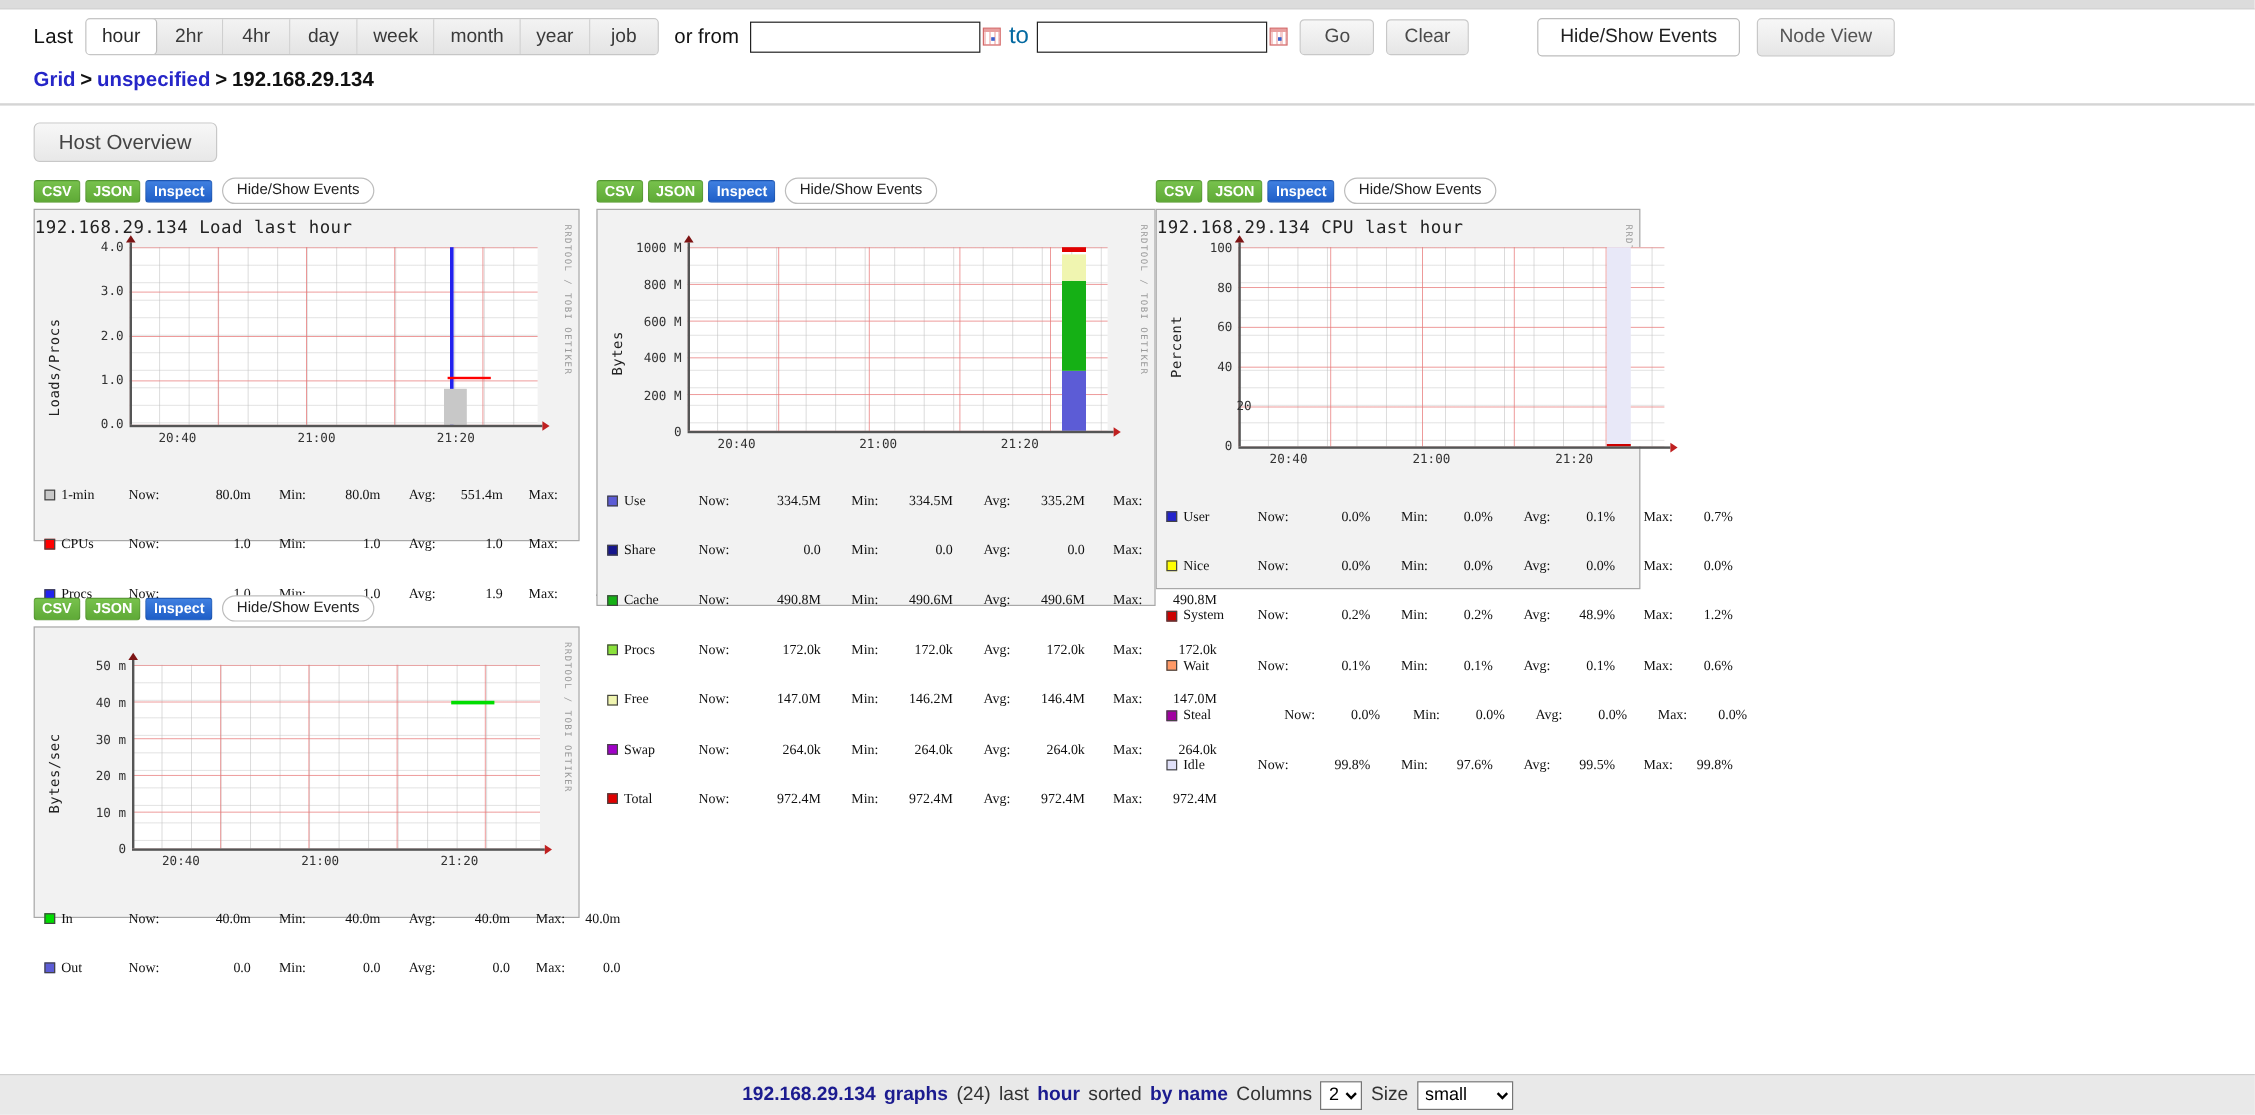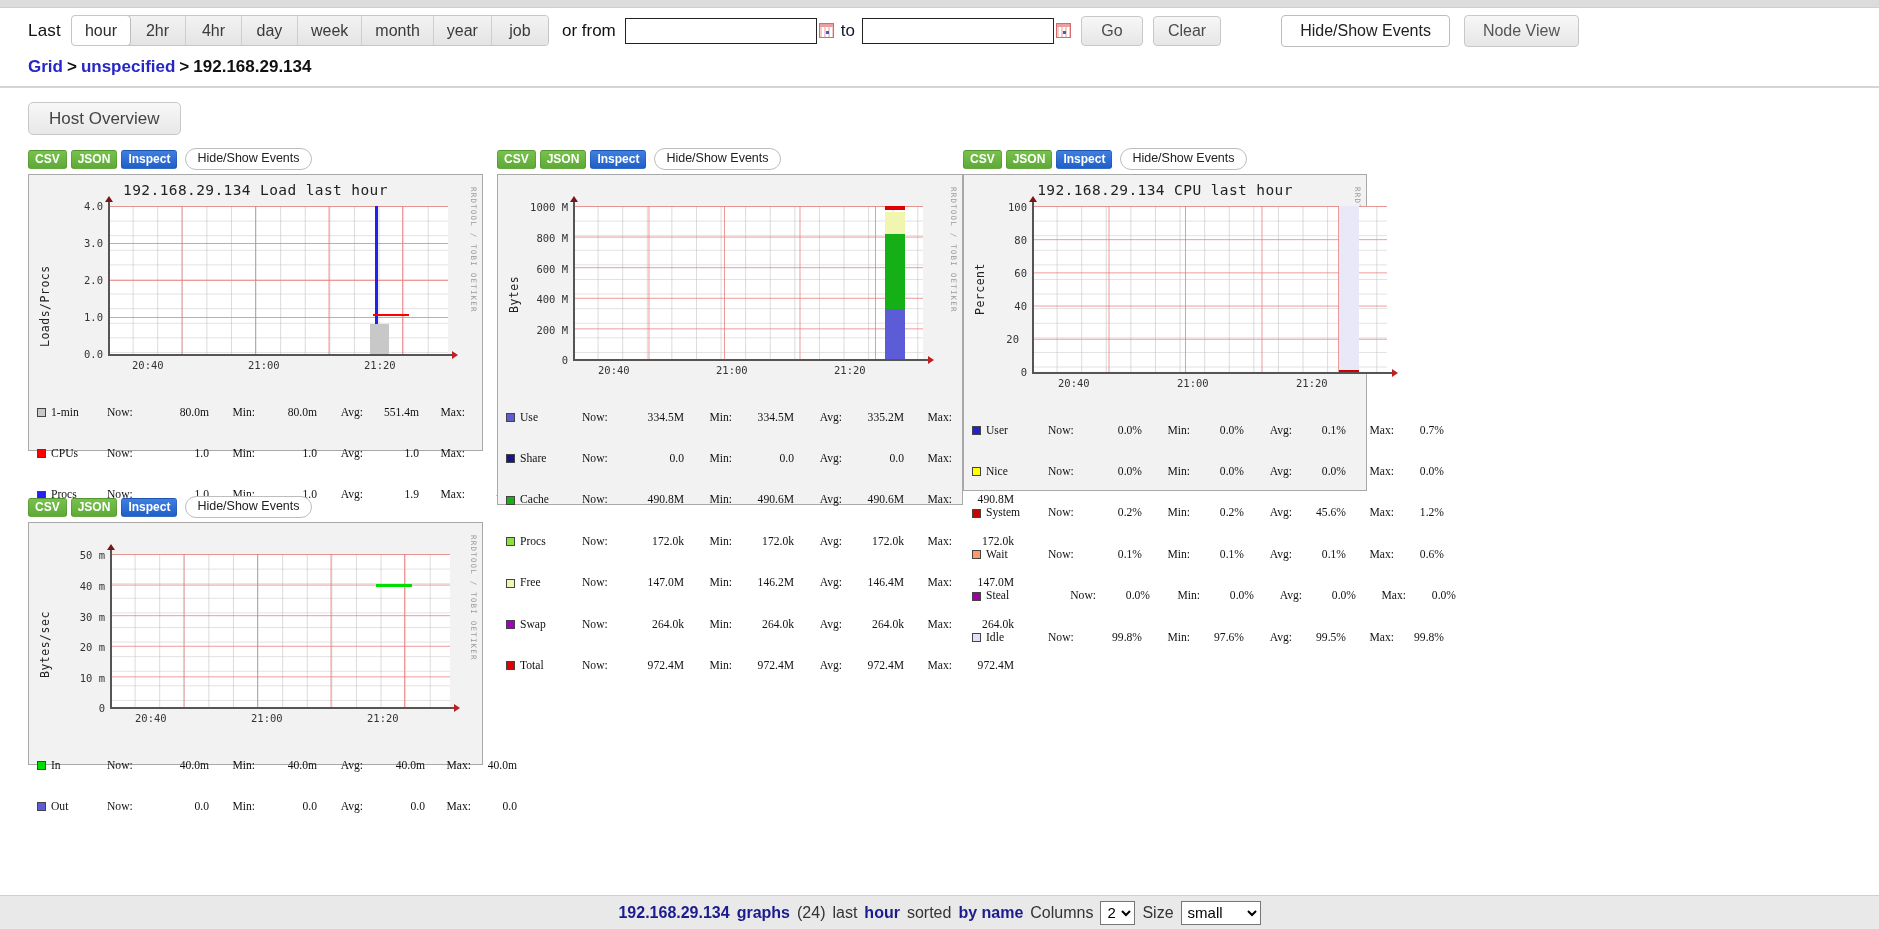--- a/index.html
+++ b/index.html
@@ -67,21 +67,21 @@
     height: 31px;
     margin: -1px -1px -1px -1px;
     position: relative;
     z-index: 2;
   }
   .lbl-orfrom {
     font-size: 17px;
     margin: 0 9px 0 13px;
     color: #111;
   }
-  .lbl-to { font-size: 17px; margin: 0 7px; color: #0f172a; }
+  .lbl-to { font-size: 20px; margin: 0 7px; color: #0369a1; }
 
   .dateinput {
     width: 192px;
     height: 26px;
     border: 1px solid #222;
     background: #fff;
     font-family: "Liberation Sans", sans-serif;
     font-size: 14px;
     padding: 0 4px;
     outline: none;
@@ -215,21 +215,21 @@
   }
 
   
   .rrd {
     background: #f2f2f2;
     border: 1px solid #a8a8a8;
     position: relative;
     font-family: "DejaVu Sans Mono", monospace;
   }
   .rrd-title {
-    text-align: center;
+    text-align: left;
     font-size: 14.5px;
     color: #222;
     padding-top: 7px;
     letter-spacing: .4px;
   }
   .watermark {
     position: absolute;
     top: 12px;
     font-size: 7.5px;
     color: #9a9a9a;
@@ -607,21 +607,21 @@
       </div>
       <div class="axis-y" style="left:68px; top:27px; width:2px; height:170px;"></div>
       <div class="axis-x" style="left:68px; top:197px; width:360px; height:2px;"></div>
       <div class="arrow-up" style="left:65px; top:21px;"></div>
       <div class="arrow-right" style="left:428px; top:194px;"></div>
 
       <div class="ytick" style="left:8px; top:26px;  width:55px;">100</div>
       <div class="ytick" style="left:8px; top:59px;  width:55px;">80</div>
       <div class="ytick" style="left:8px; top:92px;  width:55px;">60</div>
       <div class="ytick" style="left:8px; top:125px; width:55px;">40</div>
-      <div class="ytick" style="left:0; top:158px; width:55px;">20</div>
+      <div class="ytick" style="left:24px; top:158px; width:55px;">20</div>
       <div class="ytick" style="left:8px; top:191px; width:55px;">0</div>
 
       <div class="xtick" style="left:94px;  top:202px;">20:40</div>
       <div class="xtick" style="left:213px; top:202px;">21:00</div>
       <div class="xtick" style="left:332px; top:202px;">21:20</div>
 
       <div class="legend" style="top:221px;">
         <div class="legrow">
           <span class="swatch" style="background:#2222cc"></span>
           <span class="legtext" style="width:62px">User</span>
@@ -647,21 +647,21 @@
           <span class="legtext" style="width:50px;text-align:right">0.0%</span>
         </div>
         <div class="legrow">
           <span class="swatch" style="background:#cc0000"></span>
           <span class="legtext" style="width:62px">System</span>
           <span class="legtext" style="width:40px">Now:</span>
           <span class="legtext" style="width:54px;text-align:right">0.2%</span>
           <span class="legtext" style="width:48px;text-align:right">Min:</span>
           <span class="legtext" style="width:54px;text-align:right">0.2%</span>
           <span class="legtext" style="width:48px;text-align:right">Avg:</span>
-          <span class="legtext" style="width:54px;text-align:right">45.6%</span>
+          <span class="legtext" style="width:54px;text-align:right">48.9%</span>
           <span class="legtext" style="width:48px;text-align:right">Max:</span>
           <span class="legtext" style="width:50px;text-align:right">1.2%</span>
         </div>
         <div class="legrow">
           <span class="swatch" style="background:#ff9966"></span>
           <span class="legtext" style="width:62px">Wait</span>
           <span class="legtext" style="width:40px">Now:</span>
           <span class="legtext" style="width:54px;text-align:right">0.1%</span>
           <span class="legtext" style="width:48px;text-align:right">Min:</span>
           <span class="legtext" style="width:54px;text-align:right">0.1%</span>

